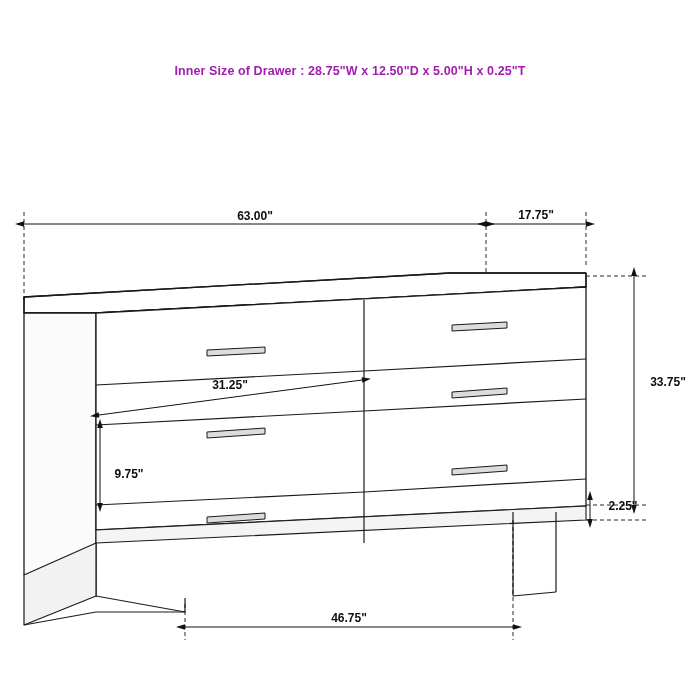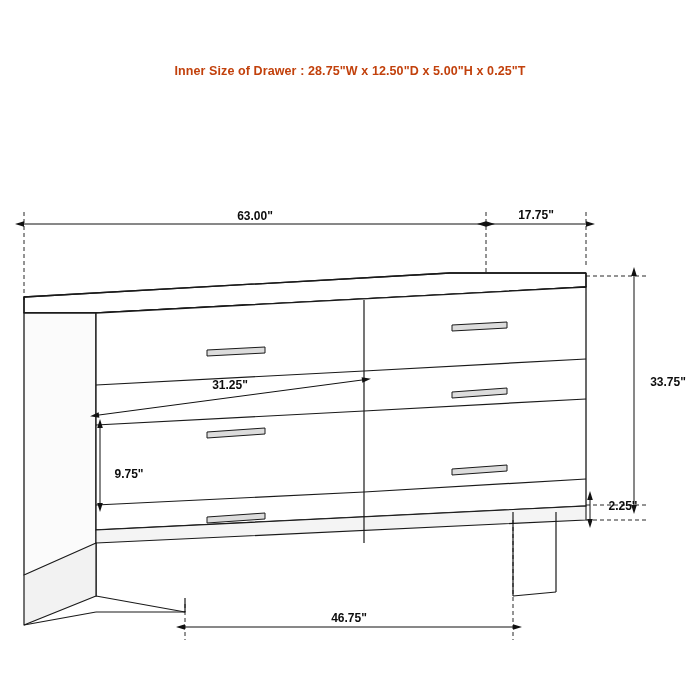--- a/index.html
+++ b/index.html
@@ -16,21 +16,21 @@
     overflow: hidden;
   }
   #title {
     position: absolute;
     top: 64px;
     left: 0;
     width: 700px;
     text-align: center;
     font-size: 12.5px;
     font-weight: bold;
-    color: #c2410c;
+    color: #a21caf;
     letter-spacing: 0.1px;
   }
   svg#diagram {
     position: absolute;
     top: 0;
     left: 0;
   }
   .dimlabel {
     font-family: "Liberation Sans", sans-serif;
     font-size: 12px;

